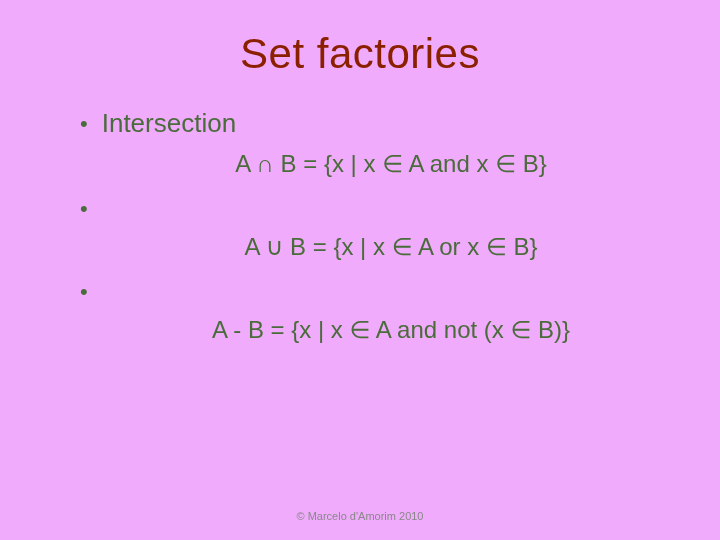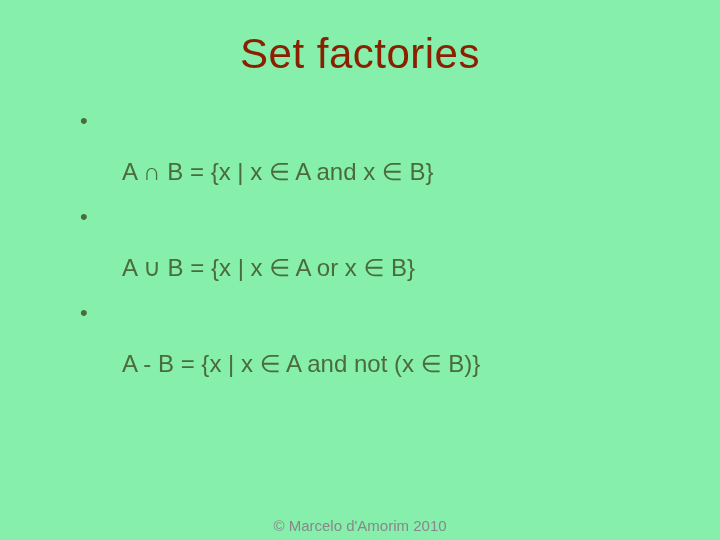--- a/index.html
+++ b/index.html
@@ -13,21 +13,21 @@
       height: 540px;
       background-color: #FFFFCC;
       font-family: 'Segoe UI', Arial, sans-serif;
       overflow: hidden;
       position: relative;
     }
 
     .page-container {
       width: 720px;
       height: 540px;
-      background-color: #86efac;
+      background-color: #f0abfc;
       display: flex;
       flex-direction: column;
       align-items: center;
       padding: 30px 60px 20px 60px;
     }
 
     .title {
       font-size: 42px;
       font-weight: 400;
       color: #8B2000;
@@ -62,44 +62,46 @@
     .bullet-dot {
       color: #4a6b3a;
       font-size: 22px;
       margin-right: 4px;
     }
 
     .bullet-formula {
       font-size: 24px;
       color: #4a6b3a;
       padding-left: 42px;
-      margin-top: 20px;
+      margin-top: 7px;
+      text-align: center;
     }
 
     .footer {
       position: absolute;
-      bottom: 6px;
+      bottom: 18px;
       left: 50%;
       transform: translateX(-50%);
-      font-size: 15px;
+      font-size: 11px;
       color: #888;
       white-space: nowrap;
     }
   </style>
 </head>
 <body>
 
 <div class="page-container">
   <h1 class="title">Set factories</h1>
 
   <div class="content">
 
     <div class="bullet-group">
       <div class="bullet-header">
         <span class="bullet-dot">•</span>
+        <span>Intersection</span>
       </div>
       <div class="bullet-formula">A ∩ B = {x | x ∈  A and x ∈  B}</div>
     </div>
 
     <div class="bullet-group">
       <div class="bullet-header">
         <span class="bullet-dot">•</span>
       </div>
       <div class="bullet-formula">A ∪ B = {x | x ∈  A or x ∈  B}</div>
     </div>

